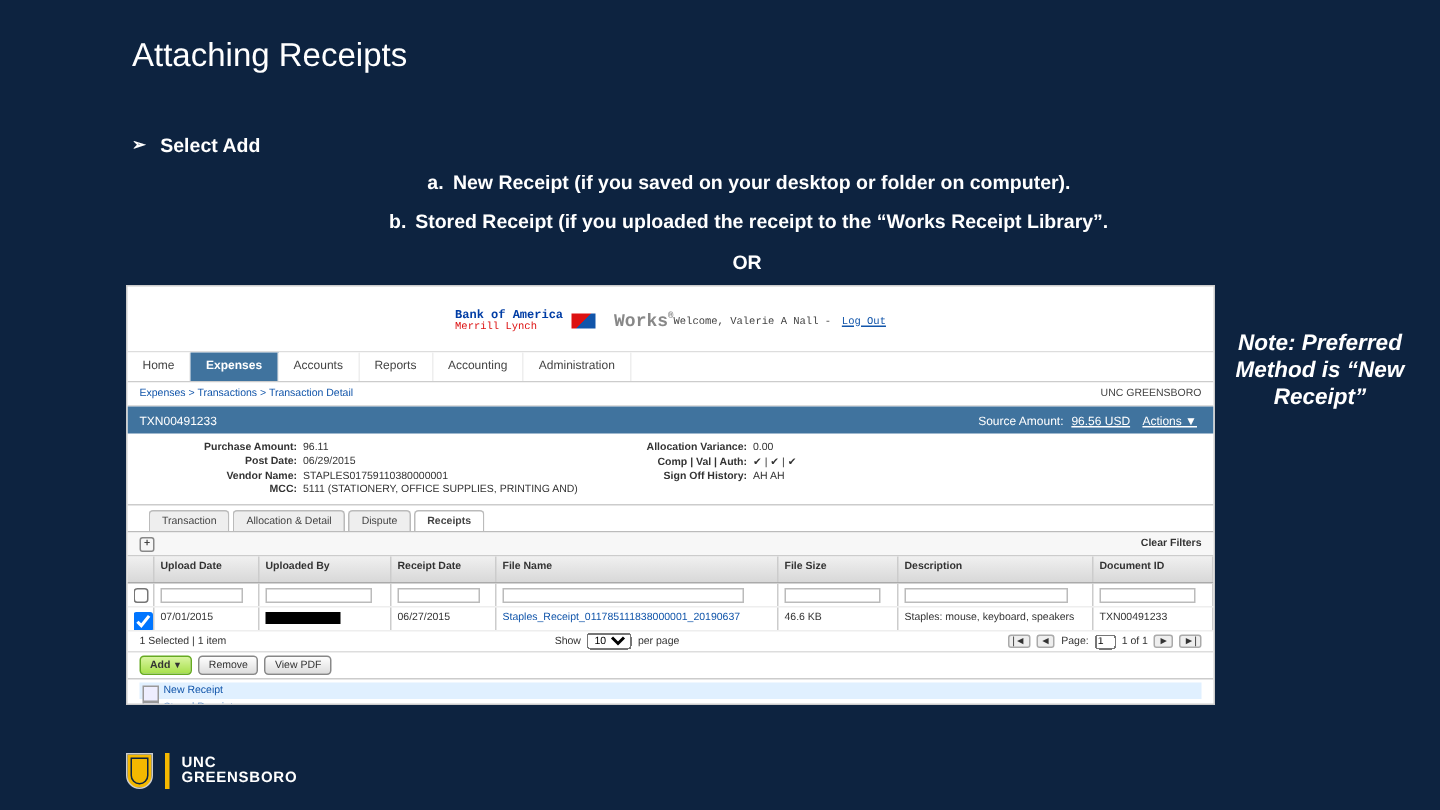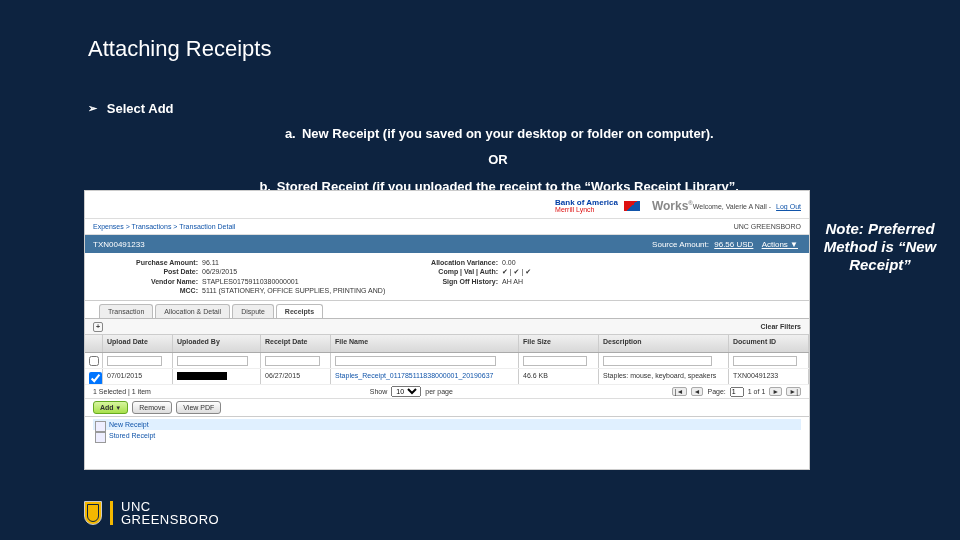--- a/index.html
+++ b/index.html
@@ -5,21 +5,21 @@
   * { box-sizing: border-box; margin: 0; padding: 0; }
   body {
     width: 960px; height: 540px;
     background: #0d2340;
     font-family: Arial, Helvetica, sans-serif;
     color: #fff;
     position: relative;
     overflow: hidden;
   }
   .content {
-    padding: 36px 80px 0 88px;
+    padding: 24px 80px 0 88px;
   }
   h1.title {
     font-size: 22px;
     font-weight: normal;
     color: #fff;
     margin-bottom: 14px;
   }
   .bullet-row { font-size: 13px; font-weight: bold; color:#fff; margin-bottom:10px;margin-top:39px; }
   .bullet-row .tri { margin-right:6px; font-size:11px; display:inline-block; transform:translateY(-1px);}
   .sub { font-size:13px; font-weight:bold; color:#fff; margin-left:28px; margin-bottom:10px; line-height:1.25;text-align:center;}
@@ -57,24 +57,24 @@
     background: linear-gradient(#f4b800 50%, #f4b800 50%);
     border:1px solid #ccc;
     border-radius: 0 0 10px 10px;
     position:relative;
   }
   .footer-logo .shield::after{
     content:''; position:absolute; inset:2px; border:1px solid #0d2340; border-radius:0 0 8px 8px;
   }
   .footer-logo .bar { width:3px; height:24px; background:#f4b800; }
   .footer-logo .txt { font-size:10px; font-weight:bold; letter-spacing:0.5px; line-height:1;}
-  .footer-logo .txt span { font-weight:normal; font-size:13px;}
+  .footer-logo .txt span { font-weight:bold; font-size:10px;}
 
   
-  .ss-topbar { height:28px; display:flex; align-items:center; padding:4px 8px 0 8px; border-bottom:1px solid #ddd; justify-content:flex-end;}
+  .ss-topbar { height:44px; display:flex; align-items:center; padding:4px 8px 0 8px; border-bottom:1px solid #ddd; justify-content:center;font-family:Liberation Mono, monospace;}
   .ss-brand { display:flex; align-items:center; gap:6px;}
   .ss-brand .boa { color:#003da5; font-weight:bold; font-size:8px; line-height:0.95;}
   .ss-brand .boa small{color:#d11; font-weight:normal; font-size:7px; display:block;}
   .ss-brand .works { color:#888; font-size:12px; font-weight:bold; margin-left:6px;}
   .ss-brand .works sup{font-size:6px;}
   .ss-flag { width:16px; height:10px; background:linear-gradient(135deg,#d11 50%,#15a 50%); }
   .ss-userline { font-size:7px; color:#444; text-align:right; }
   .ss-userline a { color:#15a; margin-left:3px;}
   .ss-nav { height:20px; background:#fff; border-bottom:1px solid #ccc; display:flex;}
   .ss-nav .tab { padding:4px 10px; font-size:8px; color:#444; border-right:1px solid #eee;}
@@ -128,44 +128,52 @@
 <div class="content">
   <h1 class="title">Attaching Receipts</h1>
   <div class="bullet-row">
     <span class="tri">➢</span>
     <span>Select Add</span>
   </div>
   <div class="sub">
     <span class="lbl">a.</span>
     <span>New Receipt (if you saved on your desktop or folder on computer).</span>
   </div>
-  <div class="sub">OR</div>
   <div class="sub">
     <span class="lbl">b.</span>
     <span>Stored Receipt (if you uploaded the receipt to the “Works Receipt Library”.</span>
   </div>
+  <div class="sub">OR</div>
 </div>
 
 <div class="note">Note: Preferred Method is “New Receipt”</div>
 
 <div class="screenshot">
   <div class="ss-topbar">
     <div class="ss-brand">
       <div class="boa">
         <span>Bank of America</span>
         <small>Merrill Lynch</small>
       </div>
       <div class="ss-flag"></div>
       <div class="works">
         <span>Works</span><sup>®</sup>
       </div>
     </div>
     <div class="ss-userline">
       <span>Welcome, </span><span>Valerie A Nall</span> - <a href="#">Log Out</a>
     </div>
+  </div>
+  <div class="ss-nav">
+    <div class="tab">Home</div>
+    <div class="tab active">Expenses</div>
+    <div class="tab">Accounts</div>
+    <div class="tab">Reports</div>
+    <div class="tab">Accounting</div>
+    <div class="tab">Administration</div>
   </div>
   <div class="ss-bc">
     <span>Expenses &gt; Transactions &gt; Transaction Detail</span>
     <span class="org">UNC GREENSBORO</span>
   </div>
   <div class="ss-badge">
     <span>TXN00491233</span>
     <span class="amt">
       <span>Source Amount:</span>
       <a href="#">96.56 USD</a>

